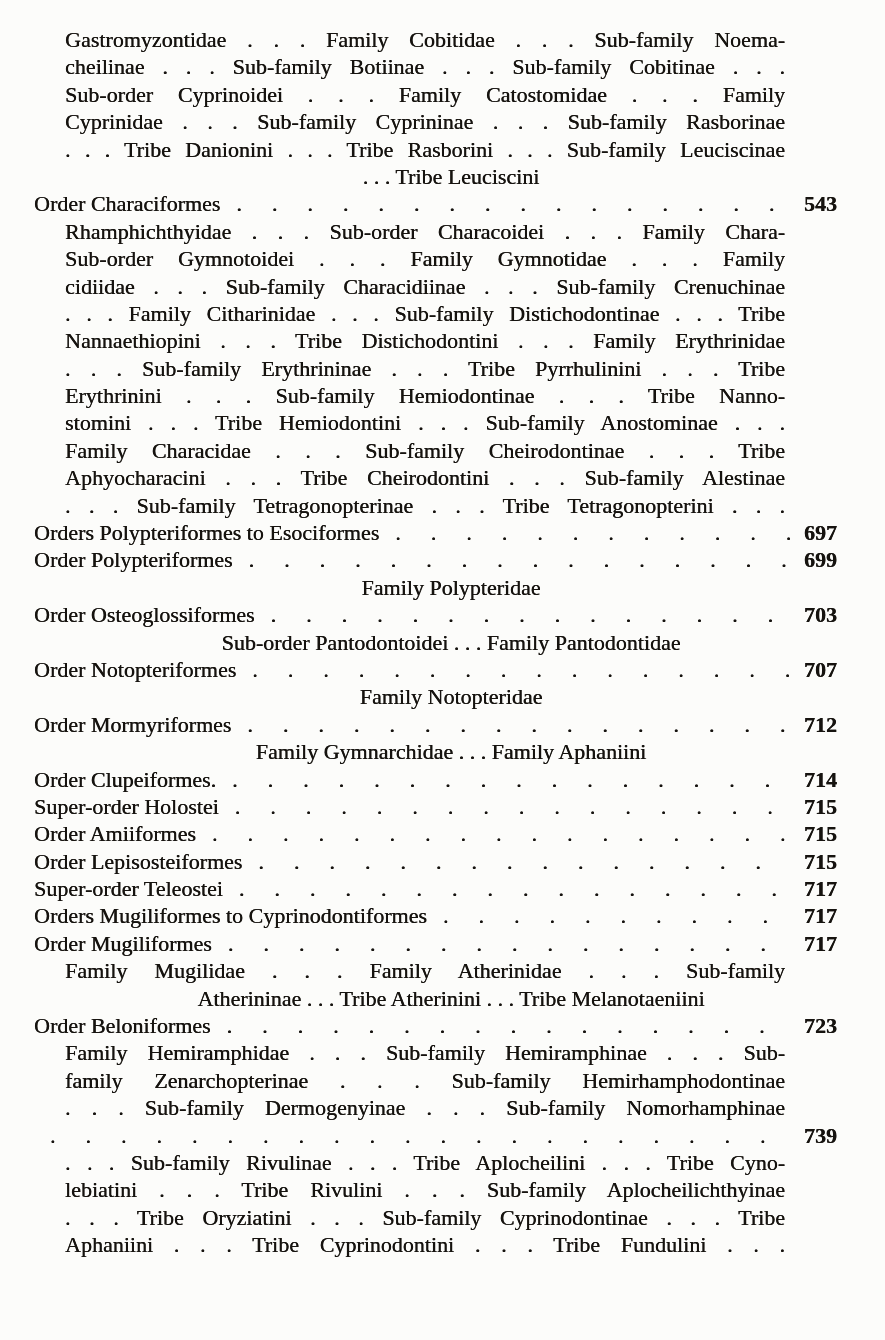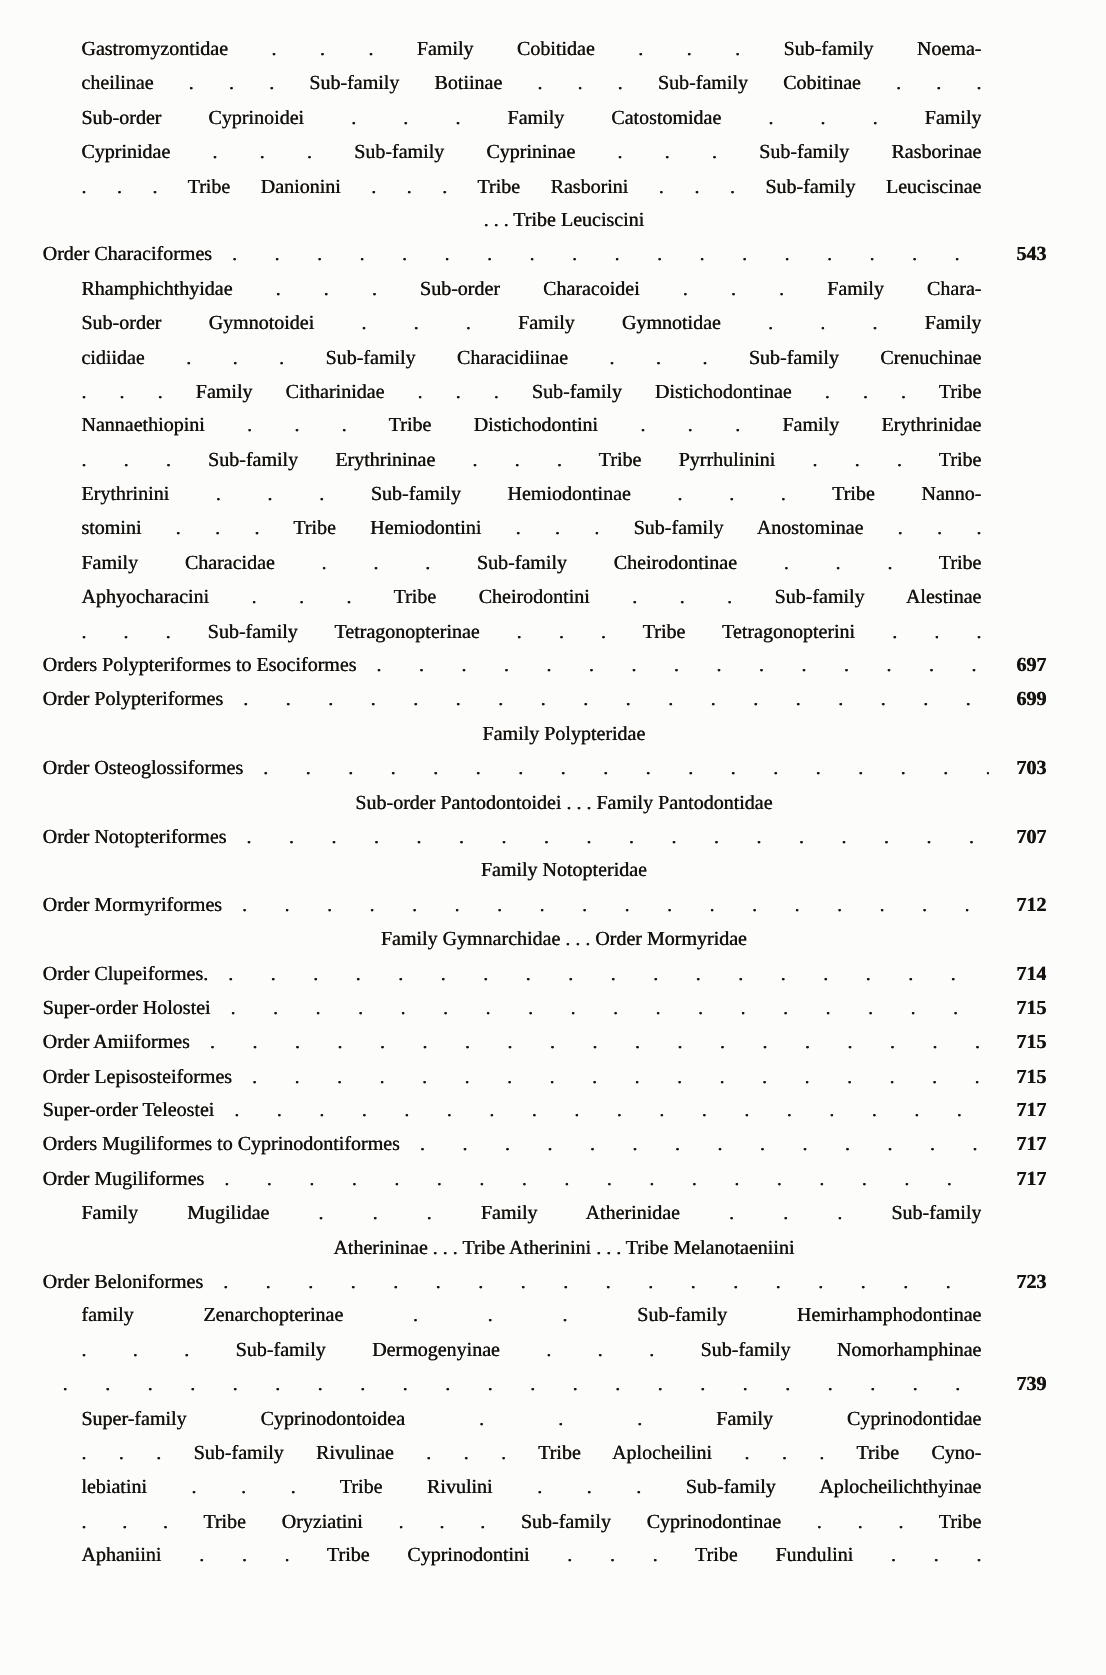--- a/index.html
+++ b/index.html
@@ -8,21 +8,21 @@
     width: 885px;
     height: 1340px;
     box-sizing: border-box;
     margin: 0 auto;
     background: #fcfcfa;
     padding: 26px 48px 0 34px;
     overflow: hidden;
   }
   .toc {
     font-family: "Liberation Serif", "DejaVu Serif", serif;
-    font-size: 16px;
+    font-size: 22px;
     color: #16130f;
     text-shadow: 0.35px 0 0 #16130f;
   }
   .line {
     height: 27.4px;
     line-height: 27.4px;
     white-space: nowrap;
     overflow: hidden;
   }
   .line.ind1 { margin-left: 31px; text-align: center; }
@@ -182,21 +182,21 @@
     <span class="t">Family Notopteridae</span>
     
     
   </div>
       <div class="line ind0 entry">
     <span class="t">Order Mormyriformes</span>
     <span class="leader" aria-hidden="true">........................................</span>
     <span class="pg">712</span>
   </div>
       <div class="line ind1">
-    <span class="t">Family Gymnarchidae . . . Order Mormyridae</span>
+    <span class="t">Family Gymnarchidae . . . Family Aphaniini</span>
     
     
   </div>
       <div class="line ind0 entry">
     <span class="t">Order Clupeiformes.</span>
     <span class="leader" aria-hidden="true">........................................</span>
     <span class="pg">714</span>
   </div>
       <div class="line ind0 entry">
     <span class="t">Super-order Holostei</span>
@@ -237,37 +237,37 @@
     <span class="t">Atherininae . . . Tribe Atherinini . . . Tribe Melanotaeniini</span>
     
     
   </div>
       <div class="line ind0 entry">
     <span class="t">Order Beloniformes</span>
     <span class="leader" aria-hidden="true">........................................</span>
     <span class="pg">723</span>
   </div>
       <div class="line ind1 just">
+    <span class="t">Family Hemiramphidae . . . Sub-family Hemiramphinae . . . Sub-</span>
+    
+    
+  </div>
+      <div class="line ind1 just">
     <span class="t">family Zenarchopterinae . . . Sub-family Hemirhamphodontinae</span>
     
     
   </div>
       <div class="line ind1 just">
     <span class="t">. . . Sub-family Dermogenyinae . . . Sub-family Nomorhamphinae</span>
     
     
   </div>
       <div class="line ind0 entry">
     <span class="leader" aria-hidden="true">........................................</span>
     <span class="pg">739</span>
-  </div>
-      <div class="line ind1 just">
-    <span class="t">Super-family Cyprinodontoidea . . . Family Cyprinodontidae</span>
-    
-    
   </div>
       <div class="line ind1 just">
     <span class="t">. . . Sub-family Rivulinae . . . Tribe Aplocheilini . . . Tribe Cyno-</span>
     
     
   </div>
       <div class="line ind1 just">
     <span class="t">lebiatini . . . Tribe Rivulini . . . Sub-family Aplocheilichthyinae</span>
     
     

